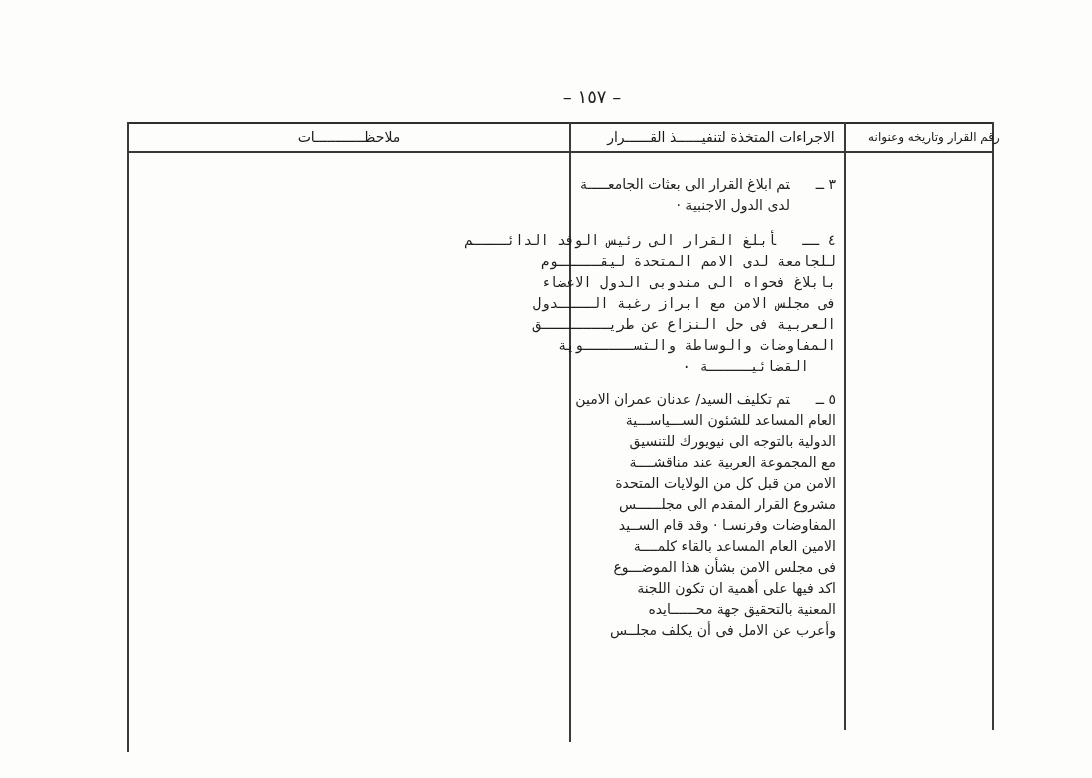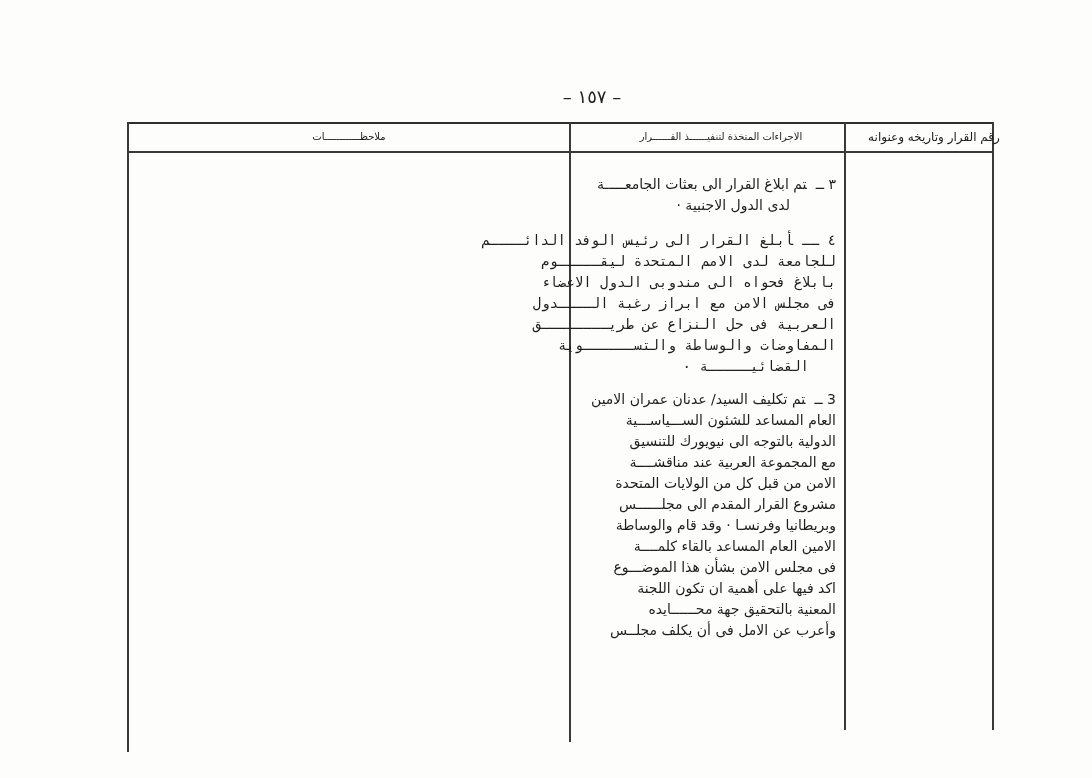--- a/index.html
+++ b/index.html
@@ -29,40 +29,40 @@
   .vline.v-mid2  { left: 844px; height: 608px; }
   .vline.v-right { left: 992px; height: 608px; }
   
   .th {
     position: absolute;
     top: 124px; height: 27px;
     line-height: 26px;
     direction: rtl;
     text-align: center;
     white-space: nowrap;
-    font-size: 10px;
+    font-size: 14px;
     color: #1a1a1a;
     overflow: hidden;
   }
   .th-notes      { left: 129px; width: 440px; }
   .th-actions    { left: 571px; width: 300px; }
   .th-resolution { left: 846px; width: 176px; font-size: 12px; }
   
   .item {
     position: absolute;
     right: 256px;
     width: 262px;
     direction: rtl;
     text-align: right;
     font-size: 14px;
     line-height: 21px;
     color: #1e1e1e;
   }
   .item .line { white-space: nowrap; }
-  .item .marker { margin-left: 9px; }
+  .item .marker { margin-left: 26px; }
   .item .indent-sm { padding-right: 27px; }
   .item .indent-lg { padding-right: 46px; }
   .item-3 { top: 174px; }
   .item-4 { top: 231px; font-family: Liberation Mono, monospace; }
   .item-5 { top: 389px; }
 </style>
 </head>
 <body>
 
 <div class="page-number">– ١٥٧ –</div>
@@ -88,26 +88,26 @@
     <div class="line"><span class="marker">٤ ــ</span><span>أبلغ القرار الى رئيس الوفد الدائــــم</span></div>
     <div class="line">للجامعة لدى الامم المتحدة ليقـــــوم</div>
     <div class="line">بابلاغ فحواه الى مندوبى الدول الاعضاء</div>
     <div class="line">فى مجلس الامن مع ابراز رغبة الــــدول</div>
     <div class="line">العربية فى حل النزاع عن طريــــــــق</div>
     <div class="line">المفاوضات والوساطة والتســــــوية</div>
     <div class="line indent-sm">القضائيـــــة ·</div>
   </div>
 
   <div class="item item-5">
-    <div class="line"><span class="marker">3 ــ</span><span>تم تكليف السيد/ عدنان عمران الامين</span></div>
+    <div class="line"><span class="marker">٥ ــ</span><span>تم تكليف السيد/ عدنان عمران الامين</span></div>
     <div class="line">العام المساعد للشئون الســـياســـية</div>
     <div class="line">الدولية بالتوجه الى نيويورك للتنسيق</div>
     <div class="line">مع المجموعة العربية عند مناقشــــة</div>
     <div class="line">الامن من قبل كل من الولايات المتحدة</div>
     <div class="line">مشروع القرار المقدم الى مجلــــــس</div>
-    <div class="line">وبريطانيا وفرنسـا ·  وقد قام والوساطة</div>
+    <div class="line">المفاوضات وفرنسـا ·  وقد قام الســيد</div>
     <div class="line">الامين العام المساعد بالقاء كلمــــة</div>
     <div class="line">فى مجلس الامن بشأن هذا الموضـــوع</div>
     <div class="line">اكد فيها على أهمية ان تكون اللجنة</div>
     <div class="line">المعنية بالتحقيق جهة محــــــايده</div>
     <div class="line">وأعرب عن الامل فى أن يكلف مجلــس</div>
   </div>
 </div>
 
 </body></html>

